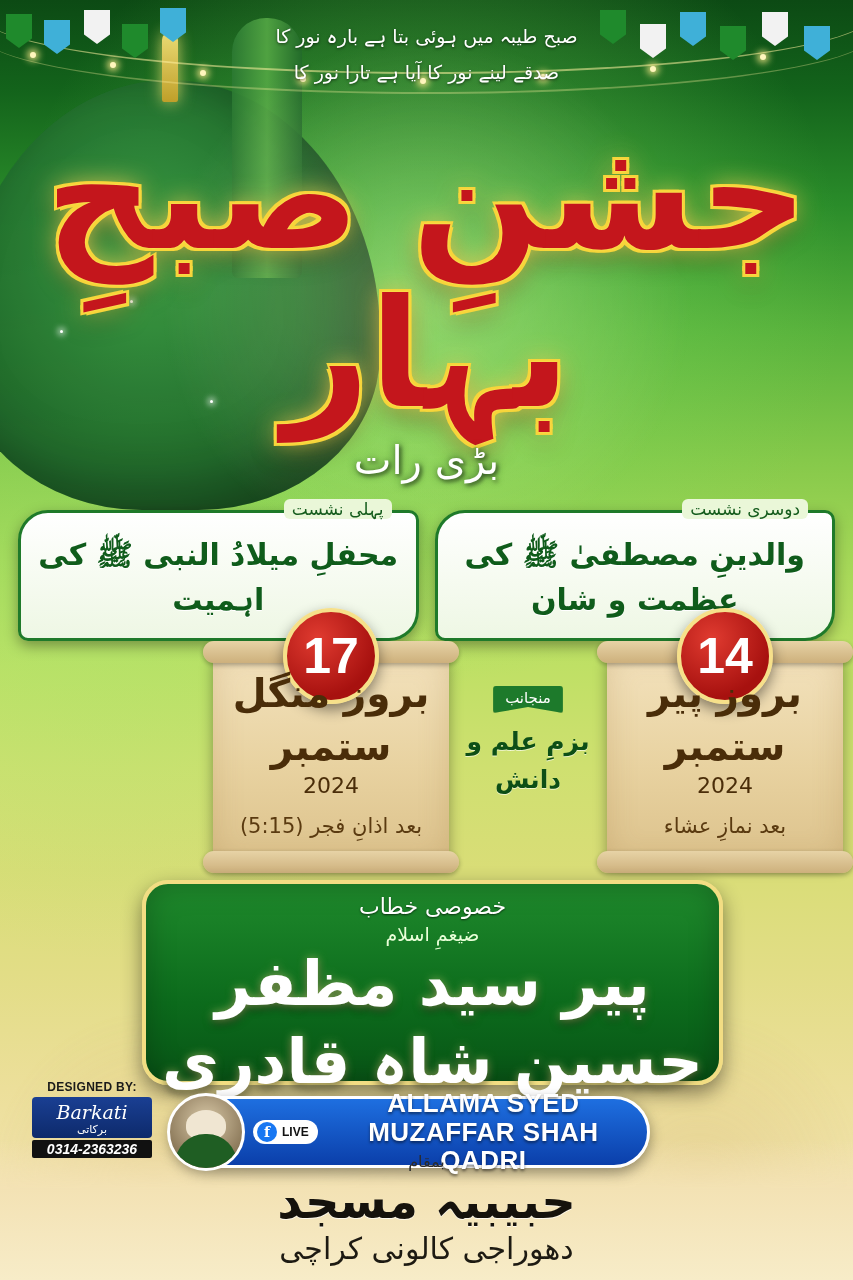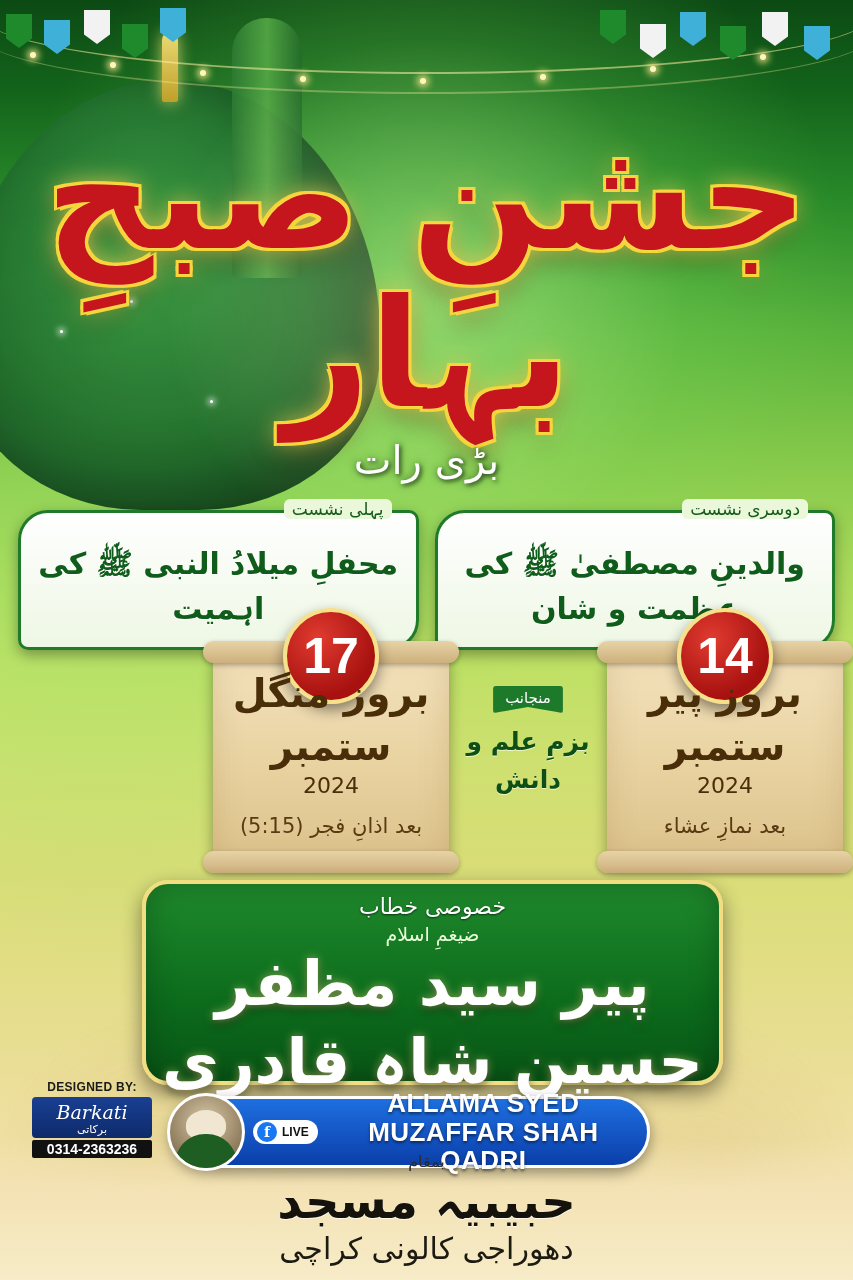--- a/index.html
+++ b/index.html
@@ -132,21 +132,21 @@
     position: absolute; top: 510px; left: 18px; right: 18px;
     display: flex; flex-direction: row-reverse; gap: 16px;
     direction: rtl;
   }
   .session {
     flex: 1 1 0; position: relative;
     background: linear-gradient(180deg,#ffffff,#eef7e4);
     border: 3px solid #1f7a2a;
     border-radius: 30px 10px 30px 10px;
     box-shadow: 0 5px 14px rgba(0,0,0,.35);
-    padding: 28px 12px 16px;
+    padding: 19px 12px 16px;
     text-align: center;
   }
   .session .tag {
     position: absolute; top: -14px; right: 24px;
     font-family: "DejaVu Sans", sans-serif;
     font-size: 17px; color: #155c1d;
     background: #eaf7d8; padding: 0 8px; border-radius: 6px;
   }
   .session .txt {
     font-family: "DejaVu Sans", sans-serif;
@@ -245,21 +245,21 @@
   .designer .dbox {
     margin-top: 3px; background: linear-gradient(180deg,#1a3f93,#0d2a6b);
     border-radius: 4px; padding: 4px 2px 2px; color: #fff;
   }
   .designer .dname {
     font-family: "DejaVu Serif", serif; font-size: 19px; font-style: italic;
   }
   .designer .durdu { font-family: "DejaVu Sans", sans-serif; font-size: 11px; }
   .designer .dphone {
     margin-top: 2px; background: #111; color: #fff; font-size: 14px;
-    font-weight: bold; padding: 1px 0; border-radius: 2px;
+    font-weight: bold; padding: 1px 0; border-radius: 2px; font-style: italic;
   }
 
   
   .livebar {
     position: absolute; left: 170px; top: 1096px; width: 480px; height: 72px;
     background: linear-gradient(180deg,#1e6fe0,#0b3faa);
     border: 3px solid #ffffff;
     border-radius: 40px;
     box-shadow: 0 5px 14px rgba(0,0,0,.4);
     display: flex; align-items: center;
@@ -353,20 +353,24 @@
     <div class="dot" style="left:420px;top:78px;"></div>
     <div class="dot" style="left:540px;top:74px;"></div>
     <div class="dot" style="left:650px;top:66px;"></div>
     <div class="dot" style="left:760px;top:54px;"></div>
   </div>
 
   <div class="sparkle" style="left:60px;top:330px;"></div>
   <div class="sparkle" style="left:130px;top:300px;"></div>
   <div class="sparkle" style="left:210px;top:400px;"></div>
 
+  <div class="couplet">
+    <div>صبح طیبہ میں ہوئی بتا ہے بارہ نور کا</div>
+    <div>صدقے لینے نور کا آیا ہے تارا نور کا</div>
+  </div>
 
   <div class="title-wrap">
     <div class="title-main">جشنِ صبحِ بہار</div>
     <div class="title-sub">بڑی رات</div>
   </div>
 
   <div class="sessions">
     <div class="session">
       <span class="tag">پہلی نشست</span>
       <div class="txt">محفلِ میلادُ النبی ﷺ کی اہمیت</div>

